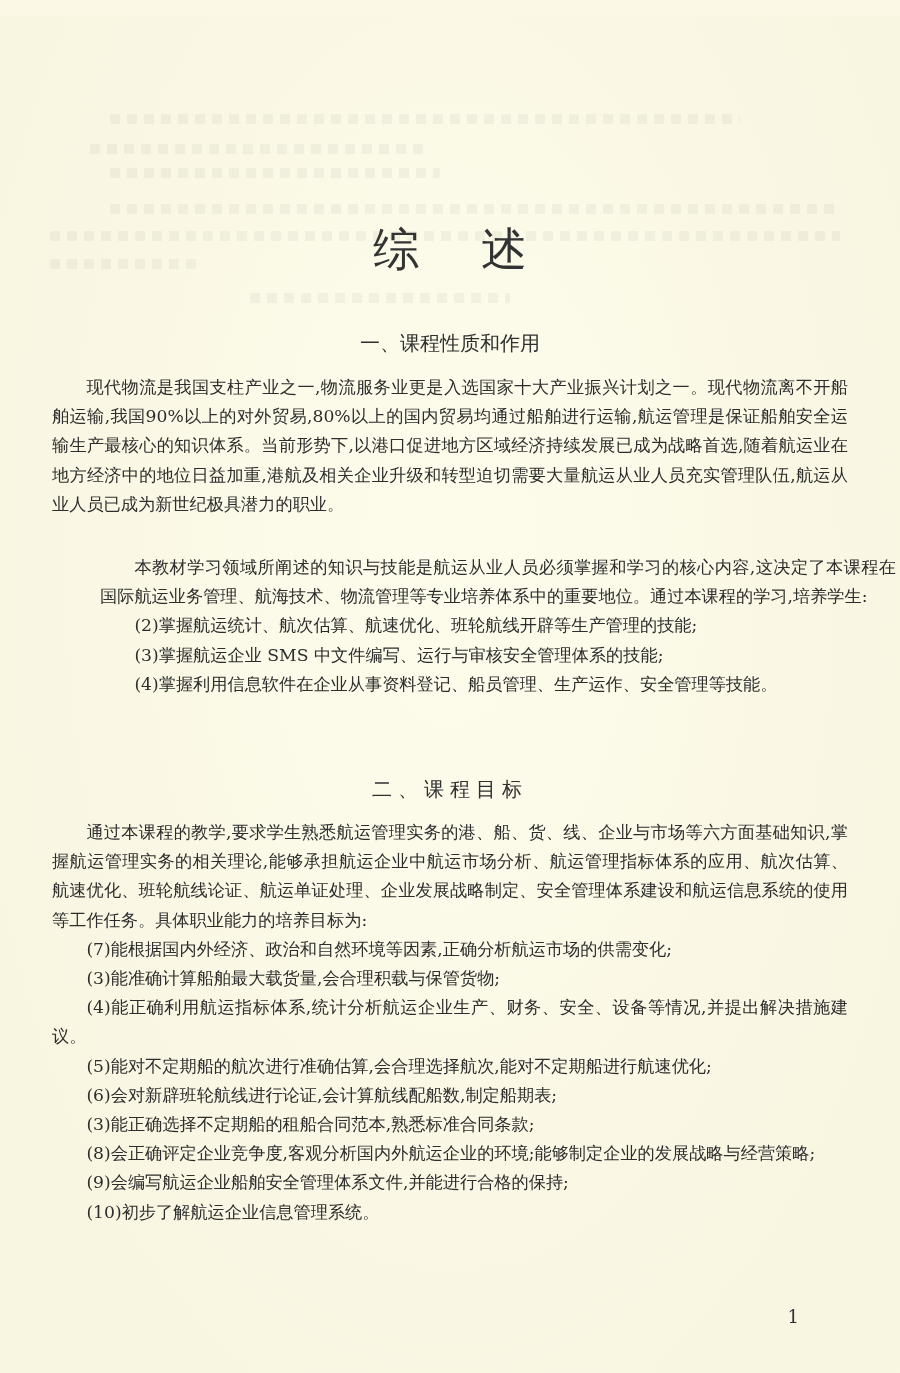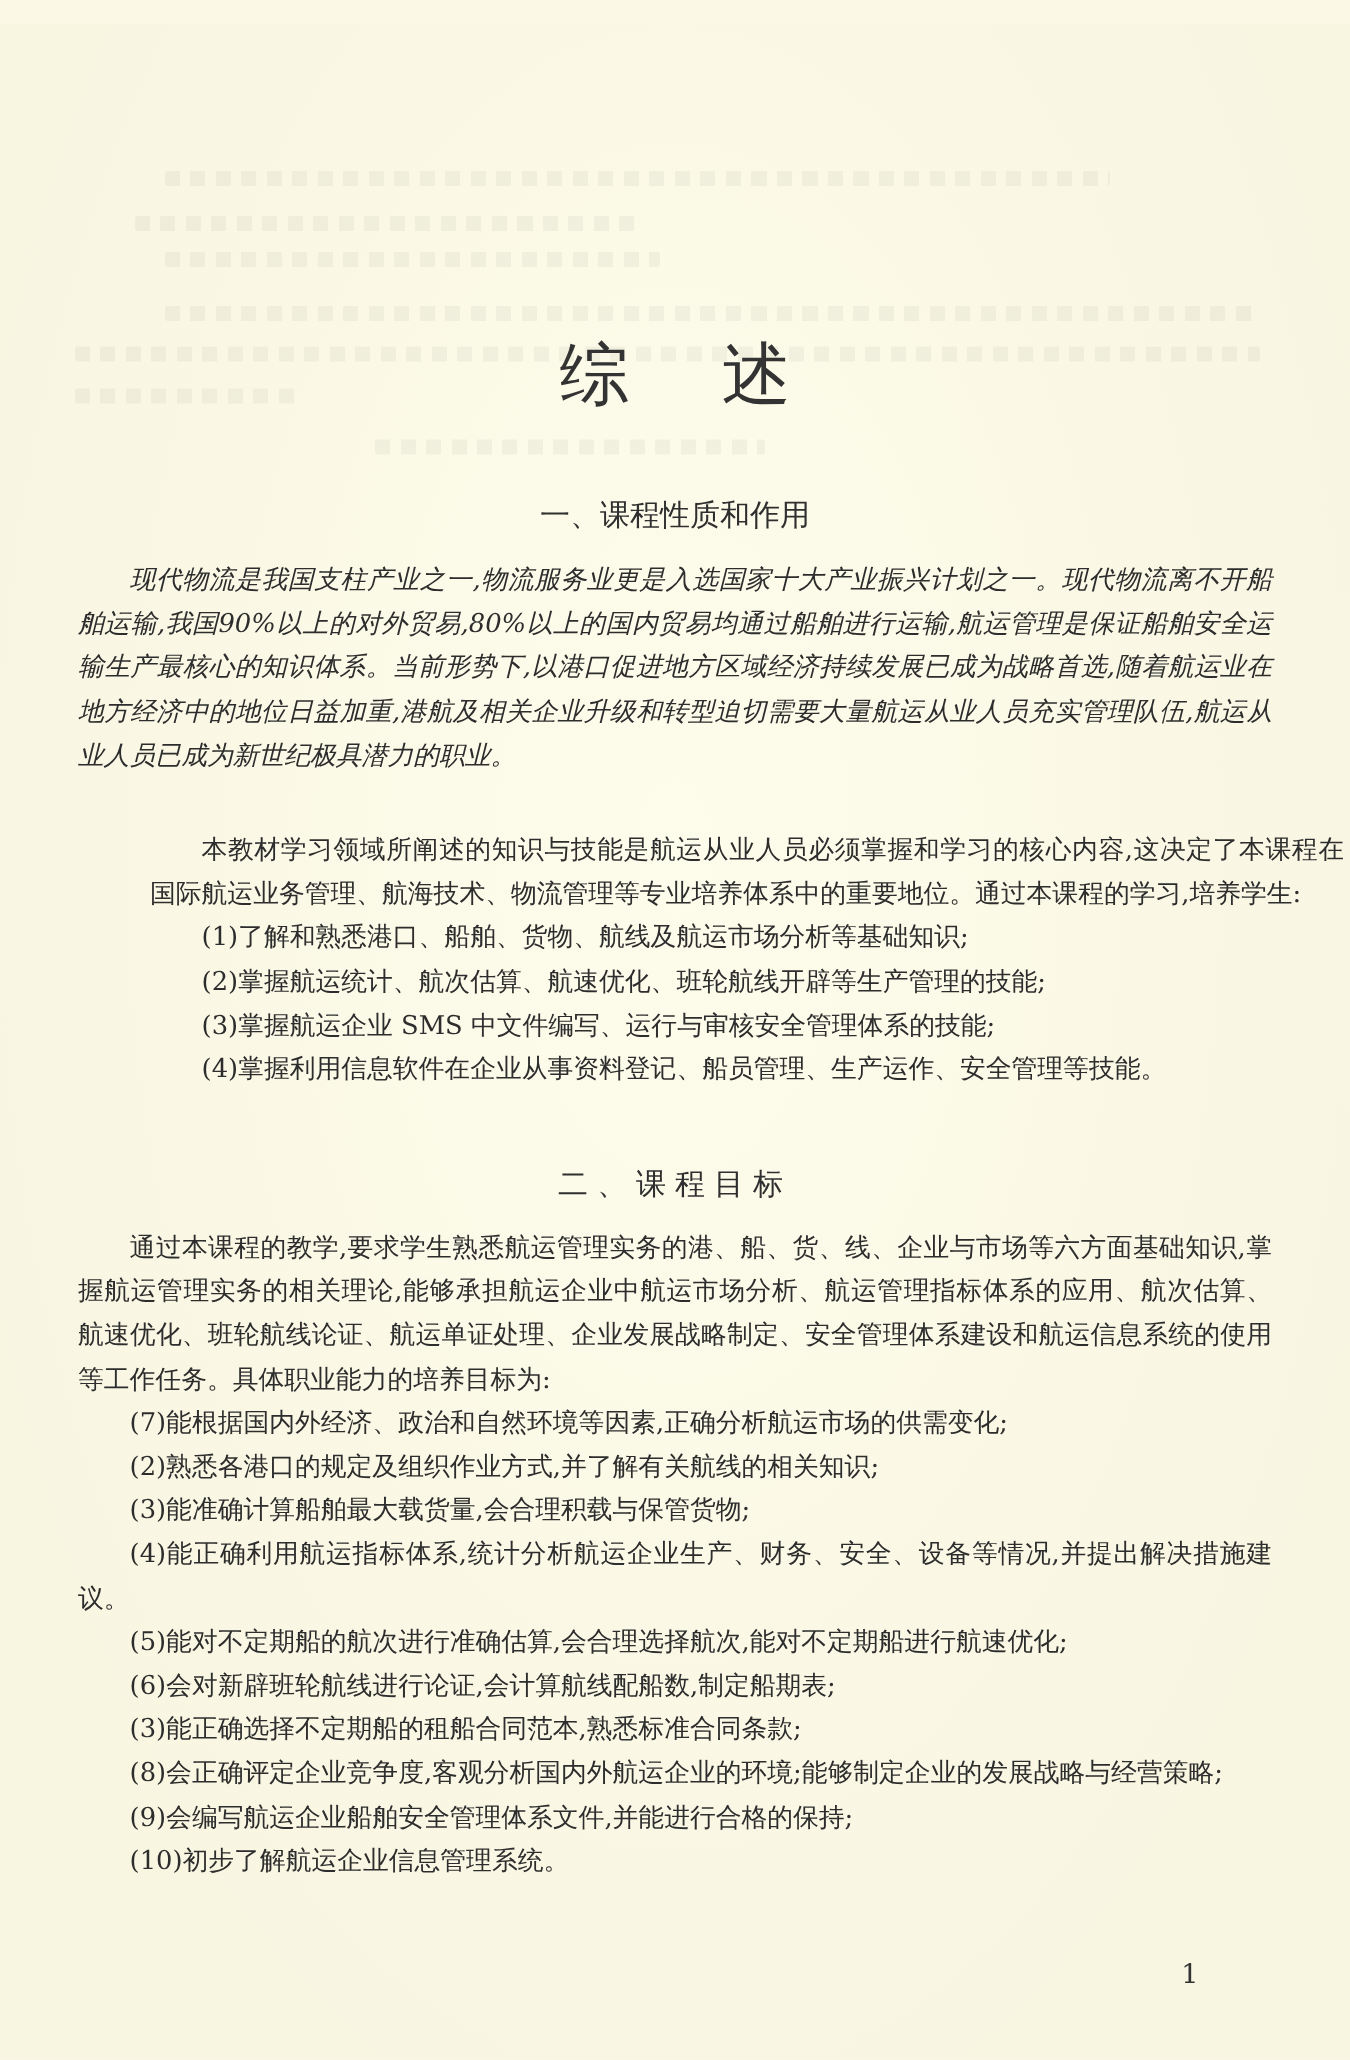--- a/index.html
+++ b/index.html
@@ -59,21 +59,21 @@
     width: 796px;
     font-size: 17.2px;
     line-height: 29.2px;
     text-align: justify;
     color: #2d2d2d;
   }
   .body-text p {
     margin: 0;
     text-indent: 2em;
   }
-  .block1 { top: 357px; font-style: italic; }
+  .block1 { top: 357px; }
   .block2 { top: 537px; margin-left: 48px; }
   .block3 { top: 802px; }
   .page-number {
     position: absolute;
     right: 101px;
     top: 1290px;
     font-family: "DejaVu Serif", "Liberation Serif", serif;
     font-size: 18px;
     color: #333;
   }
@@ -94,32 +94,30 @@
   <div class="chapter-title">综述</div>
 
   <div class="section-title s1">一、课程性质和作用</div>
 
   <div class="body-text block1">
     <p>现代物流是我国支柱产业之一,物流服务业更是入选国家十大产业振兴计划之一。现代物流离不开船舶运输,我国90%以上的对外贸易,80%以上的国内贸易均通过船舶进行运输,航运管理是保证船舶安全运输生产最核心的知识体系。当前形势下,以港口促进地方区域经济持续发展已成为战略首选,随着航运业在地方经济中的地位日益加重,港航及相关企业升级和转型迫切需要大量航运从业人员充实管理队伍,航运从业人员已成为新世纪极具潜力的职业。</p>
   </div>
 
   <div class="body-text block2">
     <p>本教材学习领域所阐述的知识与技能是航运从业人员必须掌握和学习的核心内容,这决定了本课程在国际航运业务管理、航海技术、物流管理等专业培养体系中的重要地位。通过本课程的学习,培养学生:</p>
-    <p>(1)了解和熟悉港口、船舶、货物、航线及航运市场分析等基础知识;</p>
     <p>(2)掌握航运统计、航次估算、航速优化、班轮航线开辟等生产管理的技能;</p>
     <p>(3)掌握航运企业 SMS 中文件编写、运行与审核安全管理体系的技能;</p>
     <p>(4)掌握利用信息软件在企业从事资料登记、船员管理、生产运作、安全管理等技能。</p>
   </div>
 
   <div class="section-title s2">二、课程目标</div>
 
   <div class="body-text block3">
     <p>通过本课程的教学,要求学生熟悉航运管理实务的港、船、货、线、企业与市场等六方面基础知识,掌握航运管理实务的相关理论,能够承担航运企业中航运市场分析、航运管理指标体系的应用、航次估算、航速优化、班轮航线论证、航运单证处理、企业发展战略制定、安全管理体系建设和航运信息系统的使用等工作任务。具体职业能力的培养目标为:</p>
     <p>(7)能根据国内外经济、政治和自然环境等因素,正确分析航运市场的供需变化;</p>
-    <p>(2)熟悉各港口的规定及组织作业方式,并了解有关航线的相关知识;</p>
     <p>(3)能准确计算船舶最大载货量,会合理积载与保管货物;</p>
     <p>(4)能正确利用航运指标体系,统计分析航运企业生产、财务、安全、设备等情况,并提出解决措施建议。</p>
     <p>(5)能对不定期船的航次进行准确估算,会合理选择航次,能对不定期船进行航速优化;</p>
     <p>(6)会对新辟班轮航线进行论证,会计算航线配船数,制定船期表;</p>
     <p>(3)能正确选择不定期船的租船合同范本,熟悉标准合同条款;</p>
     <p>(8)会正确评定企业竞争度,客观分析国内外航运企业的环境;能够制定企业的发展战略与经营策略;</p>
     <p>(9)会编写航运企业船舶安全管理体系文件,并能进行合格的保持;</p>
     <p>(10)初步了解航运企业信息管理系统。</p>
   </div>
 

